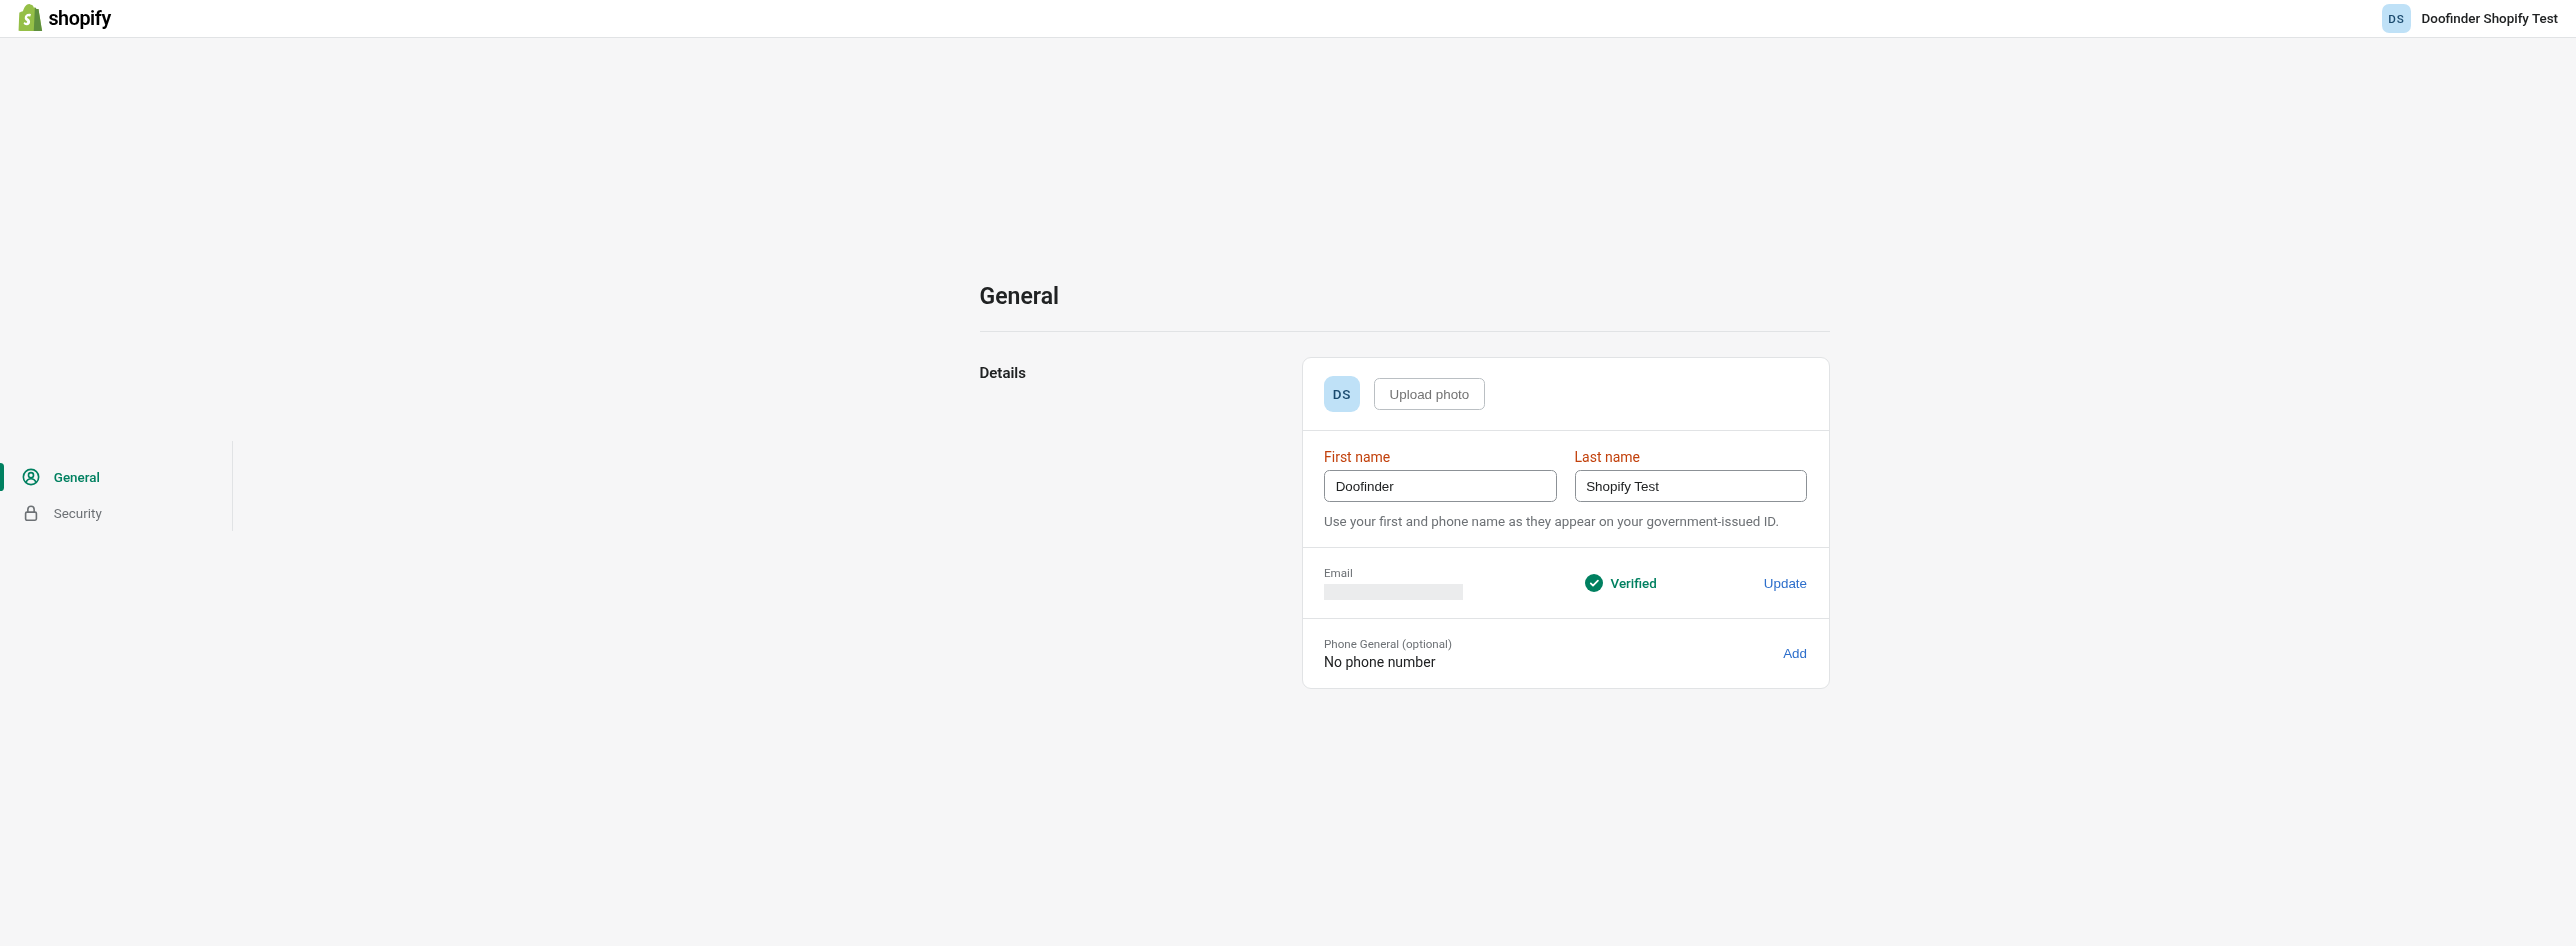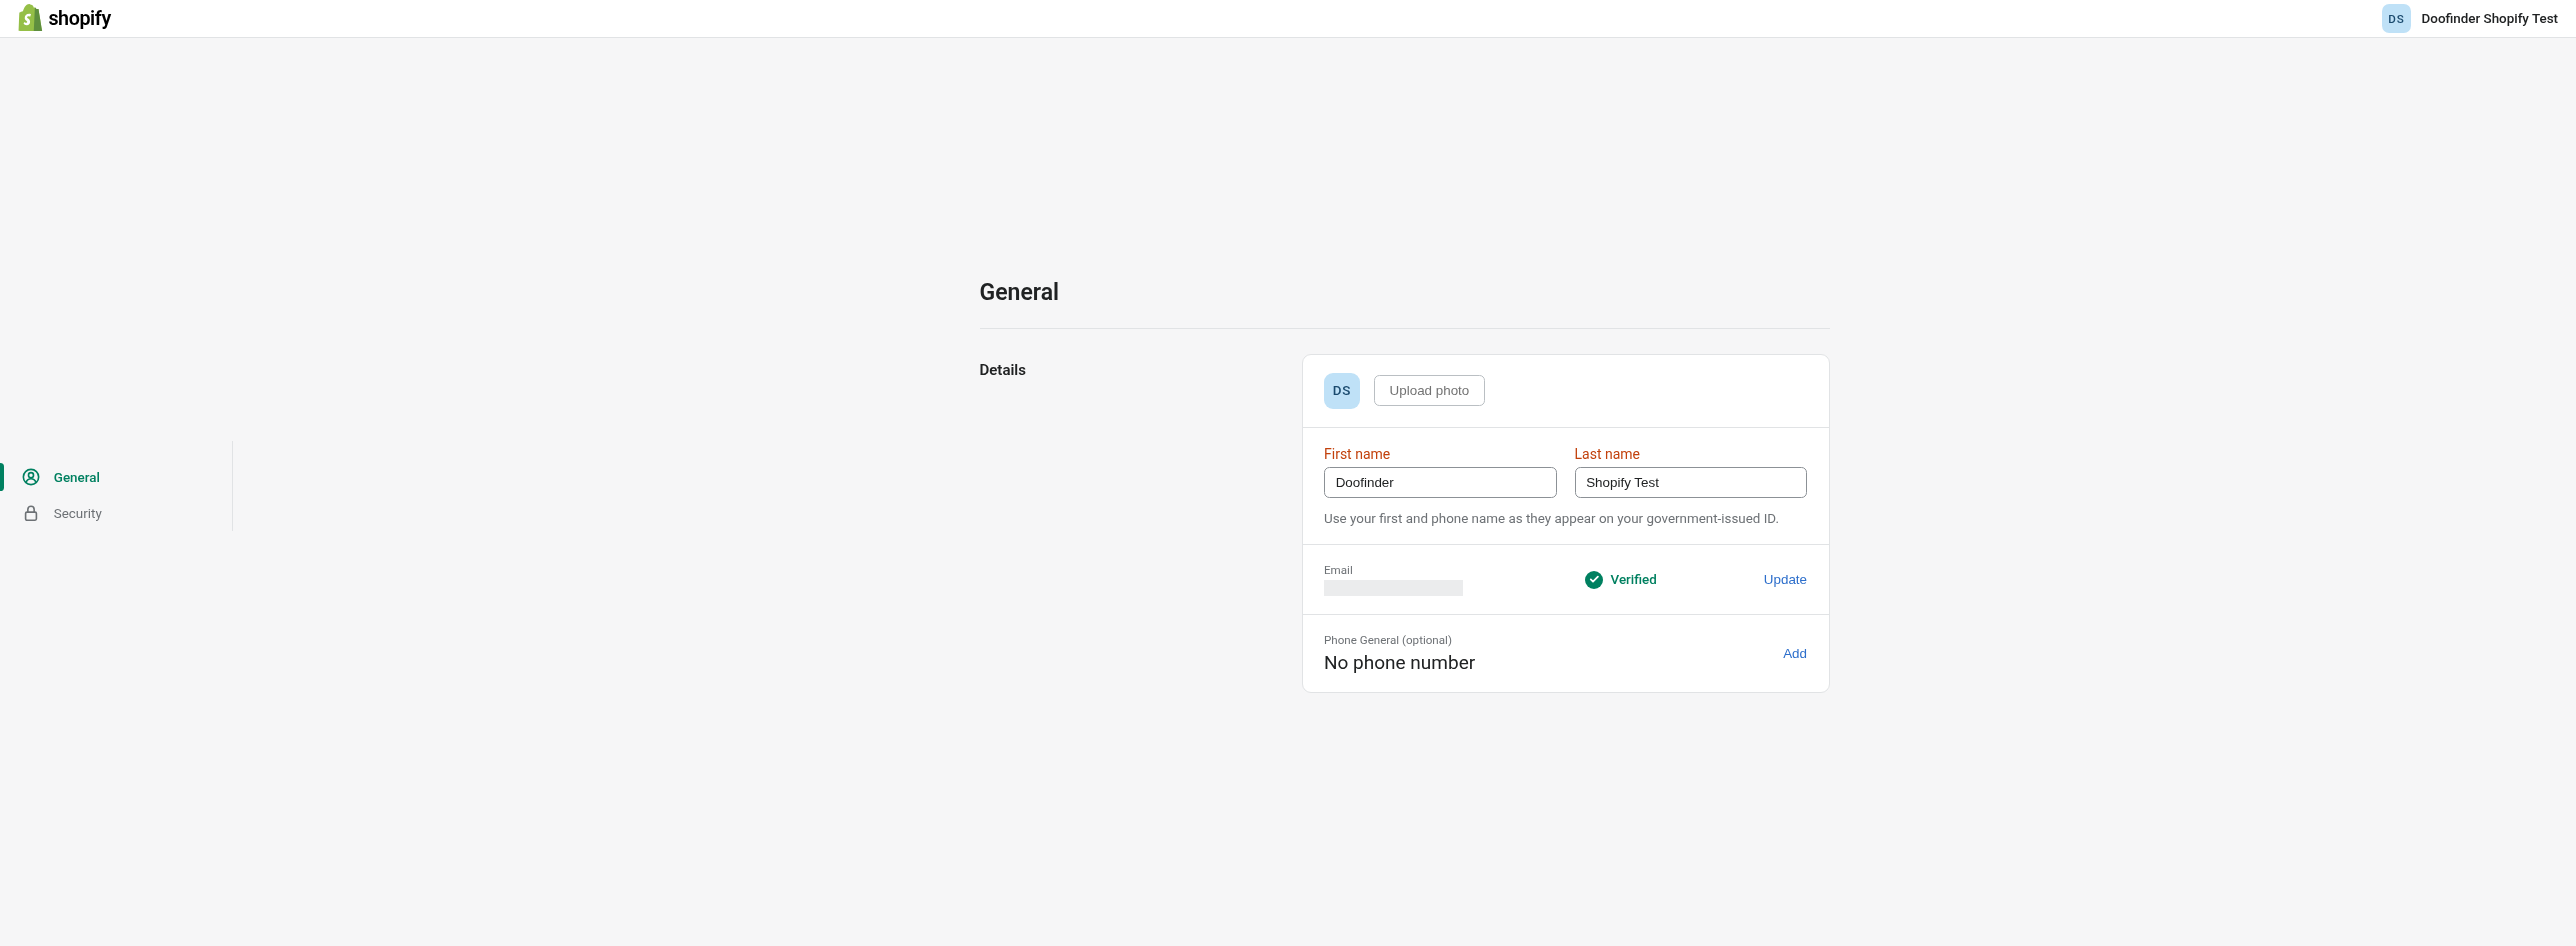--- a/index.html
+++ b/index.html
@@ -246,21 +246,21 @@
     }
     
     .redacted-bar {
       width: 139px;
       height: 16px;
       background: #ebeced;
       margin-top: 3.6px;
     }
     
     .info-value {
-      font-size: 19px;
+      font-size: 14px;
       color: #202223;
     }
     
     .verified-badge {
       display: flex;
       align-items: center;
       gap: 7.2px;
       color: #008060;
       font-size: 13.4px;
       font-weight: 500;

